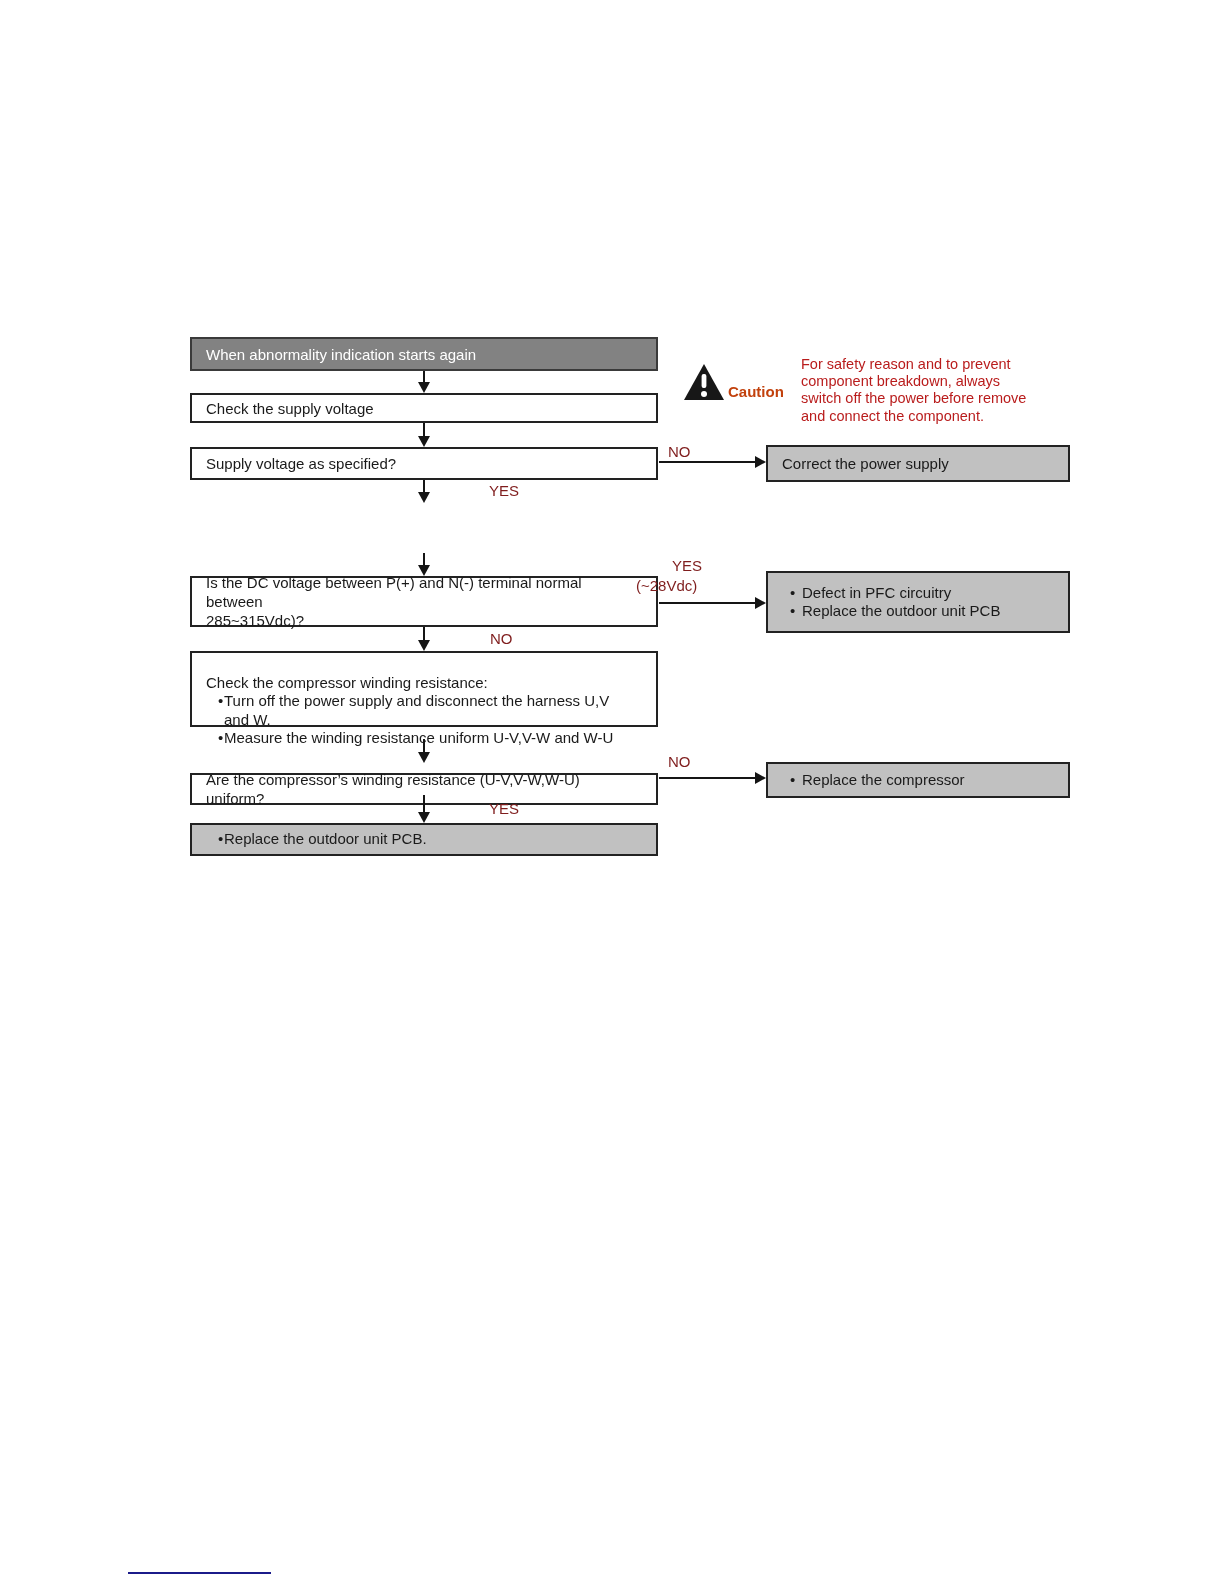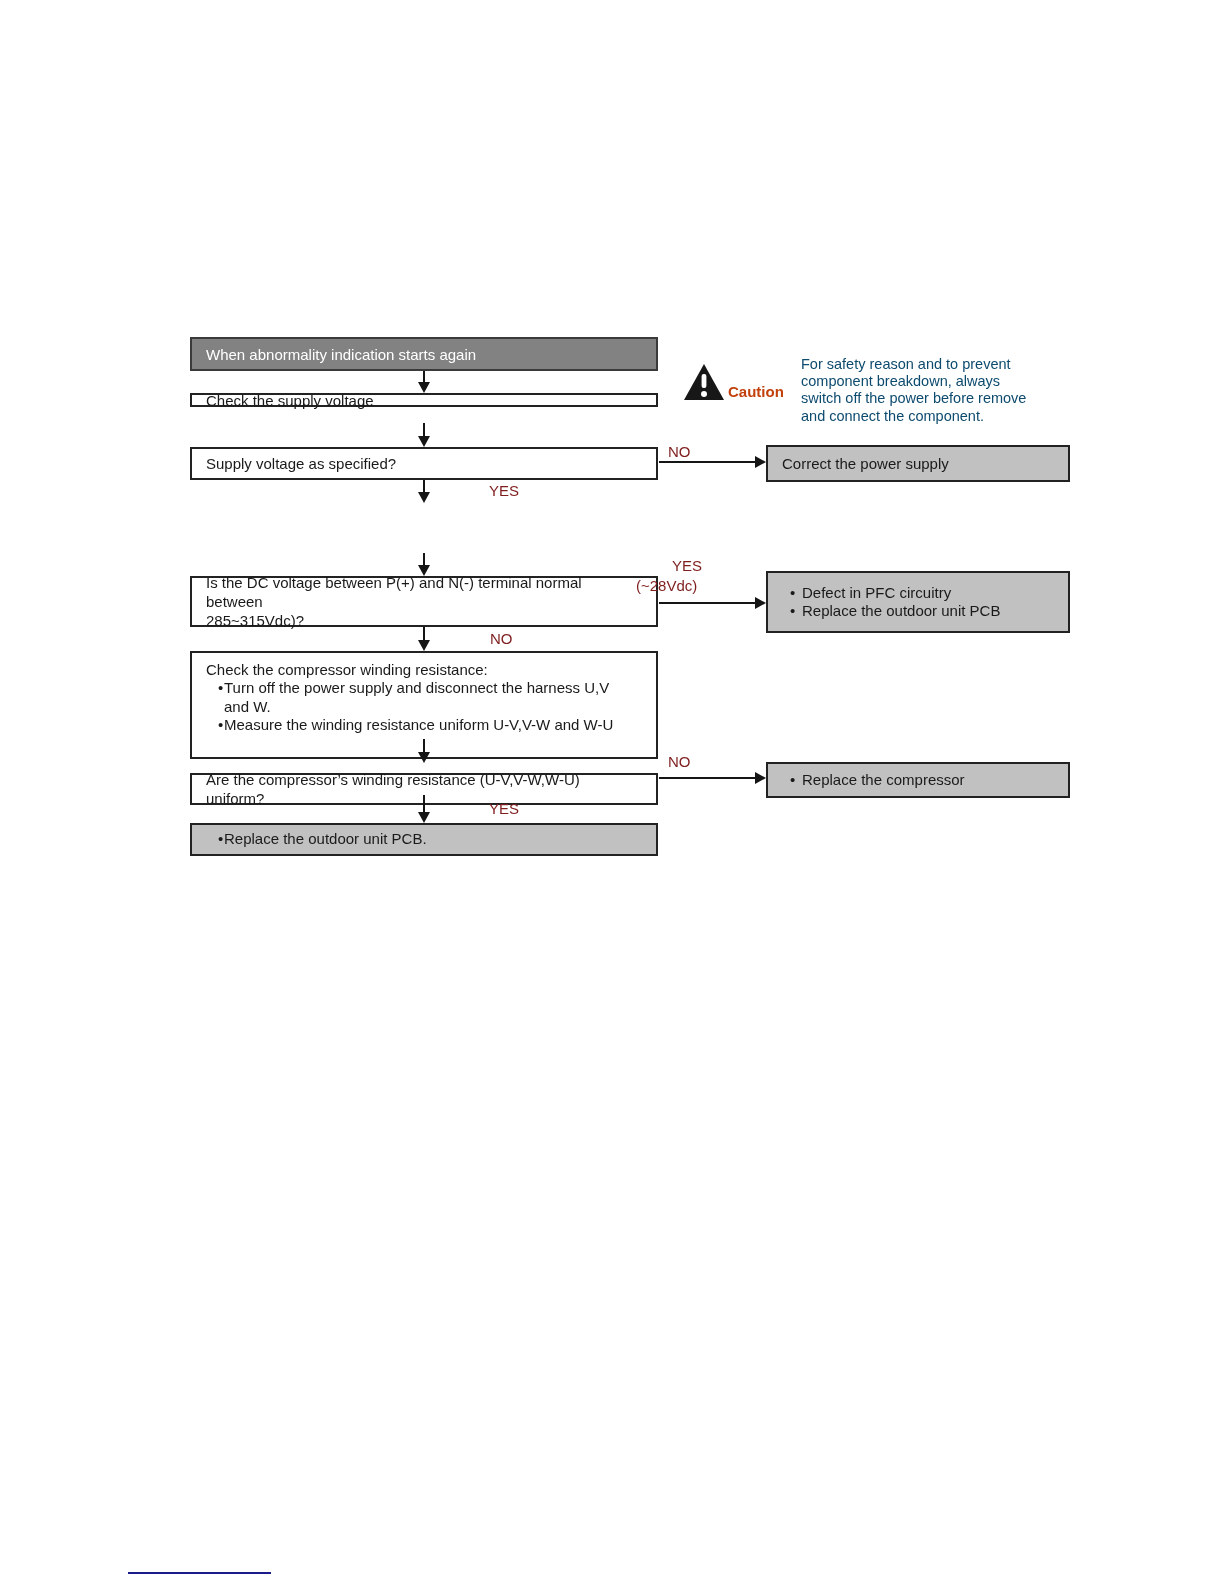--- a/index.html
+++ b/index.html
@@ -74,51 +74,51 @@
     white-space:pre-line;
   }
   .caution-icon{position:absolute;left:683px;top:363px;width:42px;height:38px;}
   .caution-label{
     position:absolute;left:728px;top:383px;
     font-size:15px;font-weight:bold;color:#c2410c;
   }
   .caution-text{
     position:absolute;left:801px;top:356px;
     width:260px;font-size:14.5px;line-height:17.2px;
-    white-space:pre-line;color:#0c4a6e;
+    white-space:pre-line;color:#b91c1c;
   }
   .footer-line{
     position:absolute;left:128px;top:1572px;
     width:143px;height:2px;background:var(--link-line);
   }
 </style>
 </head>
 <body>
 
 <div class="page">
 
   <div class="box box-start left-col" style="top:337px;height:34px;justify-content:center;">
     <div class="box-text">When abnormality indication starts again</div>
   </div>
 
-  <div class="box left-col" style="top:393px;height:14px;">
+  <div class="box left-col" style="top:393px;height:30px;">
     <div class="box-text">Check the supply voltage</div>
   </div>
 
   <div class="box left-col" style="top:447px;height:33px;">
     <div class="box-text">Supply voltage as specified?</div>
   </div>
 
 
   <div class="box left-col" style="top:576px;height:51px;align-items:center;">
     <div class="box-text">Is the DC voltage between P(+) and N(-) terminal normal between
 285~315Vdc)?</div>
   </div>
 
-  <div class="box left-col" style="top:651px;height:108px;justify-content:flex-start;padding-top:7px;">
+  <div class="box left-col" style="top:651px;height:76px;justify-content:flex-start;padding-top:20px;">
     <div class="box-text" style="line-height:19px;">Check the compressor winding resistance:</div>
     <div class="brow">
       <span class="bullet">•</span>
       <span class="btext">Turn off the power supply and disconnect the harness U,V
 and W.</span>
     </div>
     <div class="brow">
       <span class="bullet">•</span>
       <span class="btext">Measure the winding resistance uniform U-V,V-W and W-U</span>
     </div>

